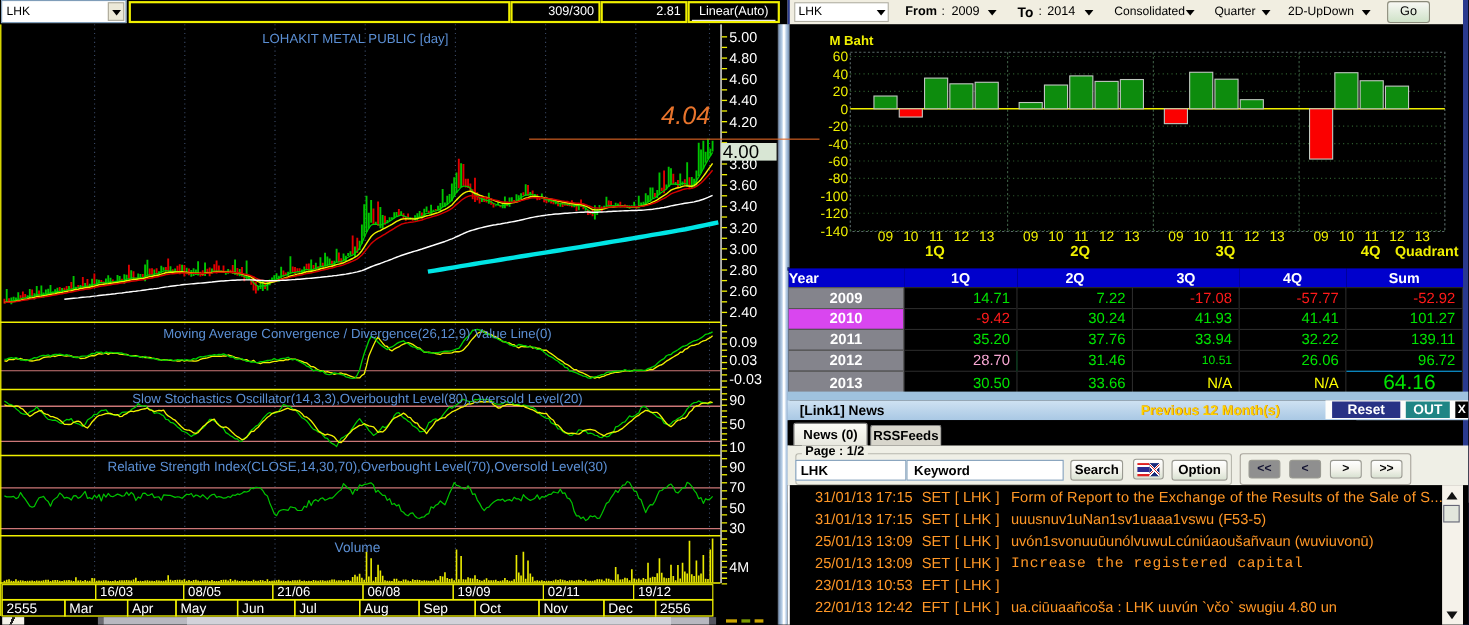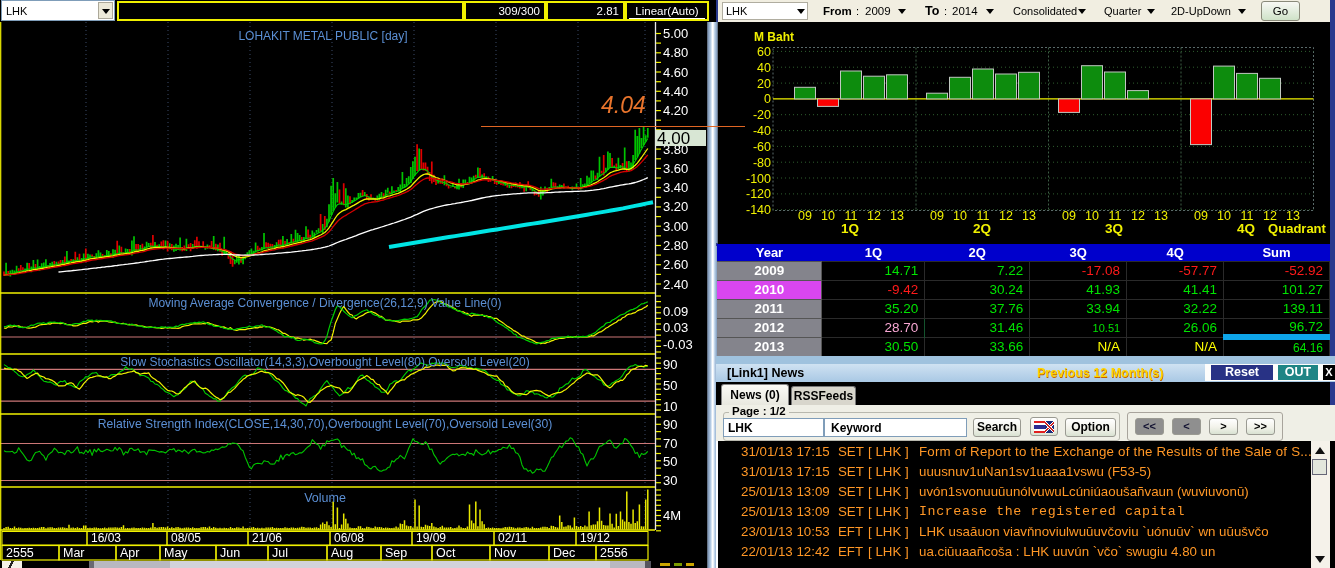--- a/index.html
+++ b/index.html
@@ -304,21 +304,21 @@
 <div class="abs" style="left:1104px;top:5px;font-size:11px;color:#000">Quarter</div>
 <div class="abs tri" style="left:1147px;top:9px"></div>
 <div class="abs" style="left:1171px;top:5px;font-size:11px;color:#000">2D-UpDown</div>
 <div class="abs tri" style="left:1238px;top:9px"></div>
 <div class="abs" style="left:1261px;top:1px;width:39px;height:20px;background:linear-gradient(180deg,#f8f8f4,#cfe2c8);border:1px solid #8a8a7a;border-radius:3px;text-align:center;font-size:11.5px;color:#000;line-height:18px">Go</div>
 
 <div class="abs" style="left:716px;top:243px;width:614px;height:3px;background:#000;border-left:2px solid #2a3a8e"></div>
 <table class="abs" style="left:717px;top:244px;width:613px;border-collapse:collapse;background:#000">
       <tbody>
         <tr style="background:#0000cc;height:17px">
-          <td style="width:105px;color:#fff;font-weight:bold;font-size:13px;text-align:center">Year</td>
+          <td style="width:105px;color:#fff;font-weight:bold;font-size:13px;text-align:left">Year</td>
           <td style="width:103px;color:#fff;font-weight:bold;font-size:13px;text-align:center">1Q</td>
           <td style="width:105px;color:#fff;font-weight:bold;font-size:13px;text-align:center">2Q</td>
           <td style="width:97px;color:#fff;font-weight:bold;font-size:13px;text-align:center">3Q</td>
           <td style="width:97px;color:#fff;font-weight:bold;font-size:13px;text-align:center">4Q</td>
           <td style="width:106px;color:#fff;font-weight:bold;font-size:13px;text-align:center">Sum</td>
         </tr>
         <tr style="height:19px">
           <td style="background:#84848c;color:#fff;font-weight:bold;font-size:13.5px;text-align:center;border-top:1px solid #555;border-right:1px solid #555">2009</td>
           <td style="color:#00e400;font-size:13.5px;text-align:right;padding-right:6px;border-top:1px solid #2a2a2a;border-right:1px solid #2a2a2a">14.71</td>
           <td style="color:#00e400;font-size:13.5px;text-align:right;padding-right:6px;border-top:1px solid #2a2a2a;border-right:1px solid #2a2a2a">7.22</td>
@@ -349,21 +349,21 @@
           <td style="color:#00e400;font-size:11px;text-align:right;padding-right:6px;border-top:1px solid #2a2a2a;border-right:1px solid #2a2a2a">10.51</td>
           <td style="color:#00e400;font-size:13.5px;text-align:right;padding-right:6px;border-top:1px solid #2a2a2a;border-right:1px solid #2a2a2a">26.06</td>
           <td style="color:#00e400;font-size:13.5px;text-align:right;padding-right:6px;border-top:1px solid #2a2a2a;border-right:1px solid #2a2a2a">96.72</td>
         </tr>
         <tr style="height:19px">
           <td style="background:#84848c;color:#fff;font-weight:bold;font-size:13.5px;text-align:center;border-top:1px solid #555;border-right:1px solid #555">2013</td>
           <td style="color:#00e400;font-size:13.5px;text-align:right;padding-right:6px;border-top:1px solid #2a2a2a;border-right:1px solid #2a2a2a">30.50</td>
           <td style="color:#00e400;font-size:13.5px;text-align:right;padding-right:6px;border-top:1px solid #2a2a2a;border-right:1px solid #2a2a2a">33.66</td>
           <td style="color:#ffff00;font-size:13.5px;text-align:right;padding-right:6px;border-top:1px solid #2a2a2a;border-right:1px solid #2a2a2a">N/A</td>
           <td style="color:#ffff00;font-size:13.5px;text-align:right;padding-right:6px;border-top:1px solid #2a2a2a;border-right:1px solid #2a2a2a">N/A</td>
-          <td style="color:#00e400;font-size:12px;text-align:right;padding-right:6px;border-top:6px solid #0ea5e9;border-right:1px solid #2a2a2a">64.16</td>
+          <td style="color:#00e400;font-size:19px;text-align:right;padding-right:24px;border-top:1px solid #0ea5e9;border-right:1px solid #2a2a2a">64.16</td>
         </tr>
       </tbody>
     </table>
 
 <div class="abs" style="left:716px;top:356px;width:619px;height:8px;background:#9fc2de"></div>
 <div class="abs" style="left:716px;top:364px;width:619px;height:18px;background:linear-gradient(180deg,#cfe2f2,#a9c8e4)">
   <span style="position:absolute;left:11px;top:2px;font-size:12.5px;font-weight:bold;color:#000">[Link1] News</span>
   <span style="position:absolute;left:321px;top:2px;font-size:12.5px;font-weight:bold;color:#ffd400;text-shadow:0.5px 0.5px 0 #c06000">Previous 12 Month(s)</span>
   <div style="position:absolute;left:489px;top:0;width:130px;height:17px;background:#fdfdfb"></div>
   <div style="position:absolute;left:495px;top:1px;width:62px;height:15px;background:#283285;color:#fff;font-size:12.5px;font-weight:bold;text-align:center;line-height:15px">Reset</div>
@@ -404,21 +404,20 @@
     <div class="abs" style="left:838px;top:484px;font-size:13.3px;color:#ff9726">SET</div>
     <div class="abs" style="left:868px;top:484px;font-size:13.3px;color:#ff9726">[ LHK ]</div>
     <div class="abs" style="left:919px;top:484px;font-size:13.3px;color:#ff9726;white-space:nowrap;">uvón1svonuuūunólvuwuLcúniúaoušañvaun (wuviuvonū)</div>
     <div class="abs" style="left:741px;top:504px;font-size:13.3px;color:#ff9726;white-space:nowrap">25/01/13 13:09</div>
     <div class="abs" style="left:838px;top:504px;font-size:13.3px;color:#ff9726">SET</div>
     <div class="abs" style="left:868px;top:504px;font-size:13.3px;color:#ff9726">[ LHK ]</div>
     <div class="abs" style="left:919px;top:504px;font-size:13.3px;color:#ff9726;white-space:nowrap;letter-spacing:0.6px;font-family:Liberation Mono, monospace;">Increase the registered capital</div>
     <div class="abs" style="left:741px;top:524px;font-size:13.3px;color:#ff9726;white-space:nowrap">23/01/13 10:53</div>
     <div class="abs" style="left:838px;top:524px;font-size:13.3px;color:#ff9726">EFT</div>
     <div class="abs" style="left:868px;top:524px;font-size:13.3px;color:#ff9726">[ LHK ]</div>
-    <div class="abs" style="left:919px;top:524px;font-size:13.3px;color:#ff9726;white-space:nowrap;">LHK usaāuon viavňnoviulwuūuvčoviu `uónuūv` wn uūušvčo</div>
     <div class="abs" style="left:741px;top:544px;font-size:13.3px;color:#ff9726;white-space:nowrap">22/01/13 12:42</div>
     <div class="abs" style="left:838px;top:544px;font-size:13.3px;color:#ff9726">EFT</div>
     <div class="abs" style="left:868px;top:544px;font-size:13.3px;color:#ff9726">[ LHK ]</div>
     <div class="abs" style="left:919px;top:544px;font-size:13.3px;color:#ff9726;white-space:nowrap;">ua.ciūuaañcoša : LHK uuvún `včo` swugiu 4.80 un</div>
 <div class="abs" style="left:1311px;top:441px;width:19px;height:127px;background:#f5f2ea">
   <div style="position:absolute;left:4px;top:6px;width:0;height:0;border-left:5.5px solid transparent;border-right:5.5px solid transparent;border-bottom:7px solid #111"></div>
   <div style="position:absolute;left:1px;top:18px;width:15px;height:16px;background:#e2e6dc;border:1px solid #667"></div>
   <div style="position:absolute;left:4px;top:115px;width:0;height:0;border-left:5.5px solid transparent;border-right:5.5px solid transparent;border-top:7px solid #111"></div>
 </div>
 </div>

